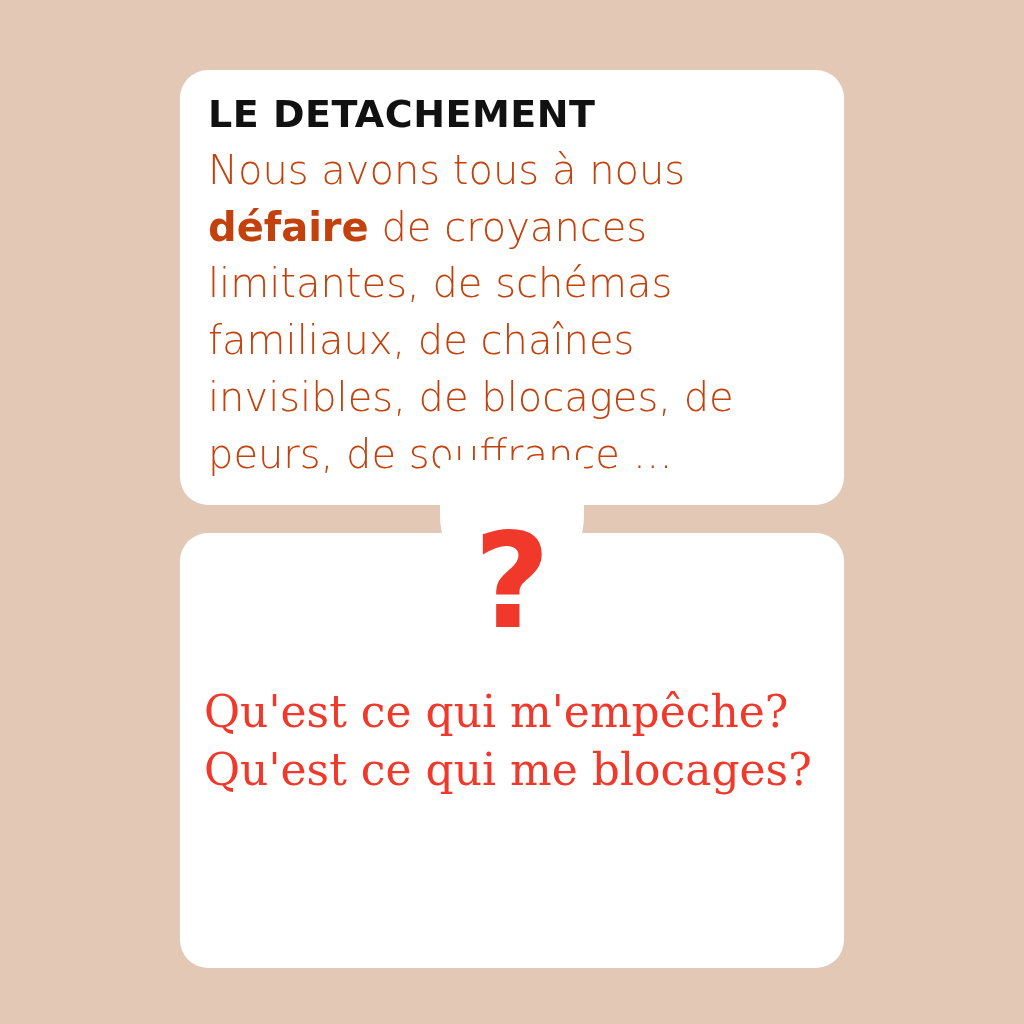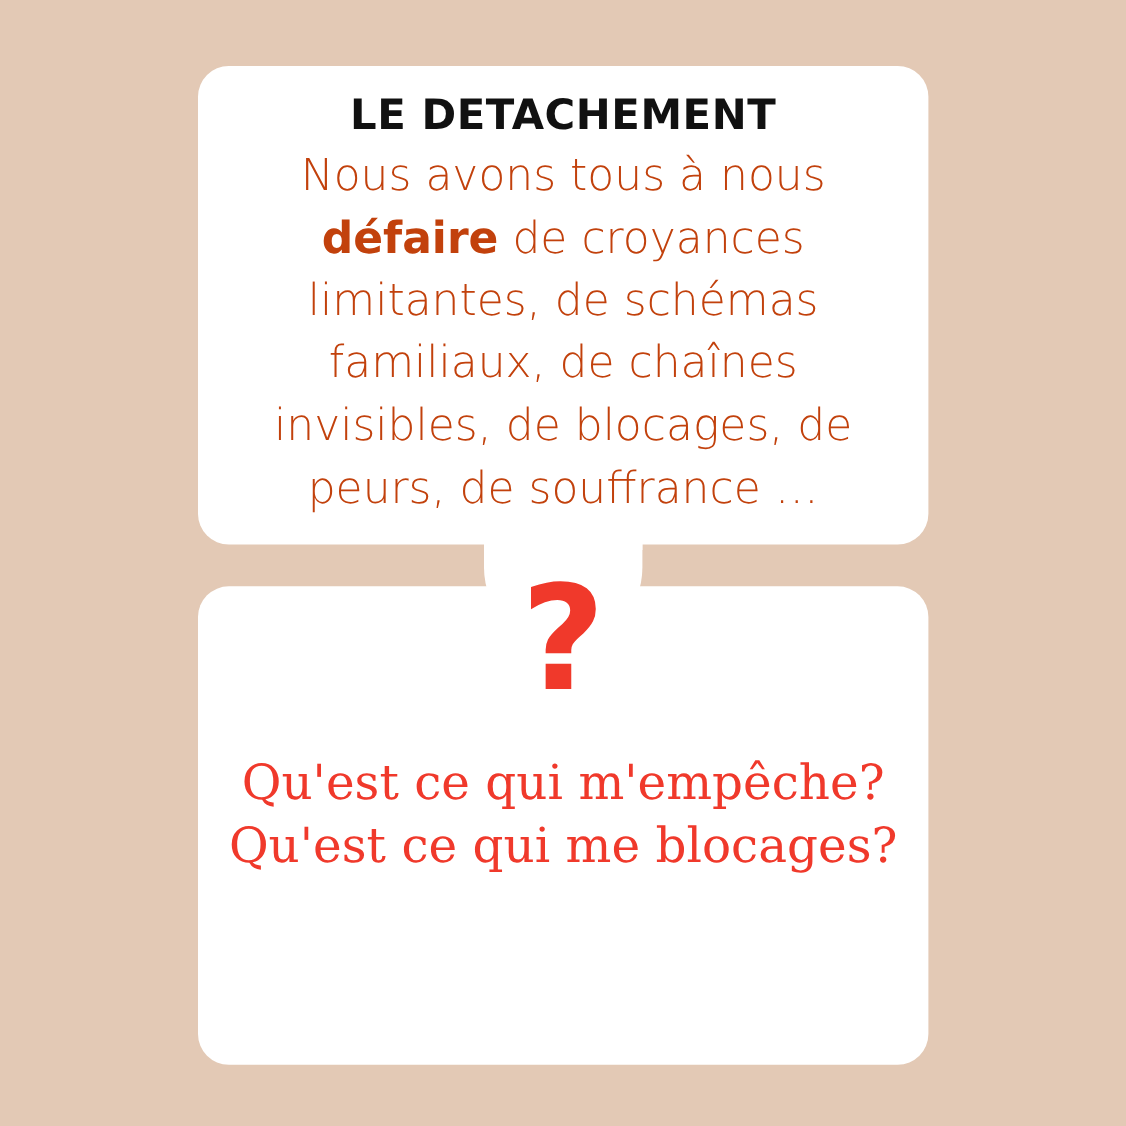--- a/index.html
+++ b/index.html
@@ -18,28 +18,28 @@
     position: relative;
     width: 1024px;
     height: 1024px;
     background: #e3c9b5;
   }
 
   
   .card-top {
     position: absolute;
     left: 180px;
-    top: 60px;
+    top: 70px;
     width: 664px;
     height: 435px;
     background: #ffffff;
     border-radius: 28px;
     box-sizing: border-box;
     padding: 24px 28px 10px 28px;
-    text-align: center;
+    text-align: left;
   }
 
   .title {
     font-family: "DejaVu Sans", "Liberation Sans", sans-serif;
     font-weight: bold;
     font-size: 38px;
     letter-spacing: 0.5px;
     color: #111111;
     line-height: 1.1;
     margin: 0 0 6px 0;
@@ -100,21 +100,21 @@
   .card-bottom {
     position: absolute;
     left: 180px;
     top: 533px;
     width: 664px;
     height: 435px;
     background: #ffffff;
     border-radius: 28px;
     box-sizing: border-box;
     padding: 150px 24px 0 24px;
-    text-align: center;
+    text-align: left;
   }
 
   .questions {
     font-family: "DejaVu Serif", "Liberation Serif", serif;
     color: #f0392b;
     font-size: 44px;
     line-height: 1.32;
     margin: 0;
   }
   .questions .q-line {

